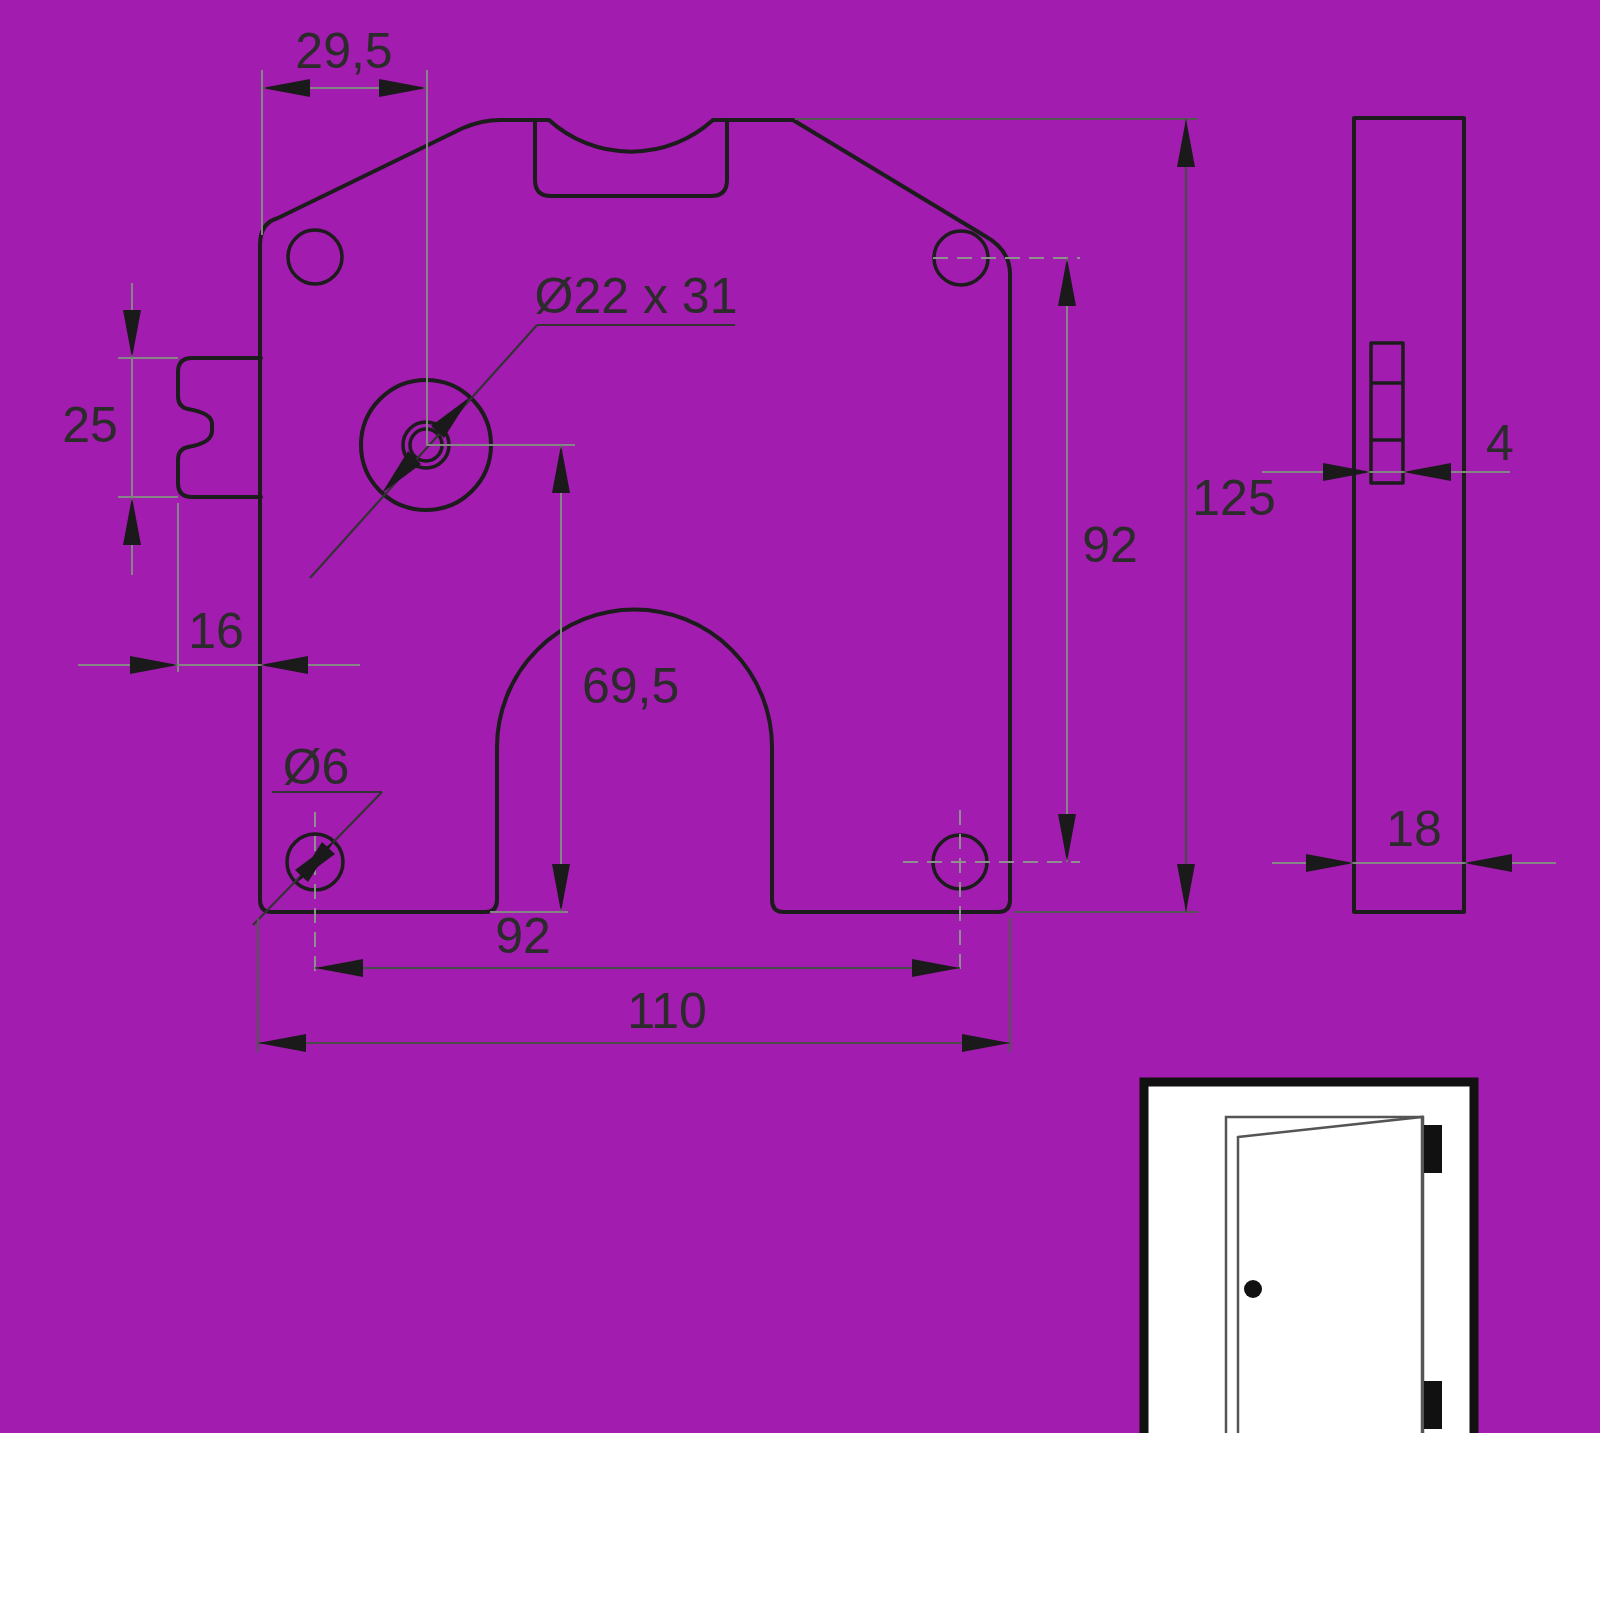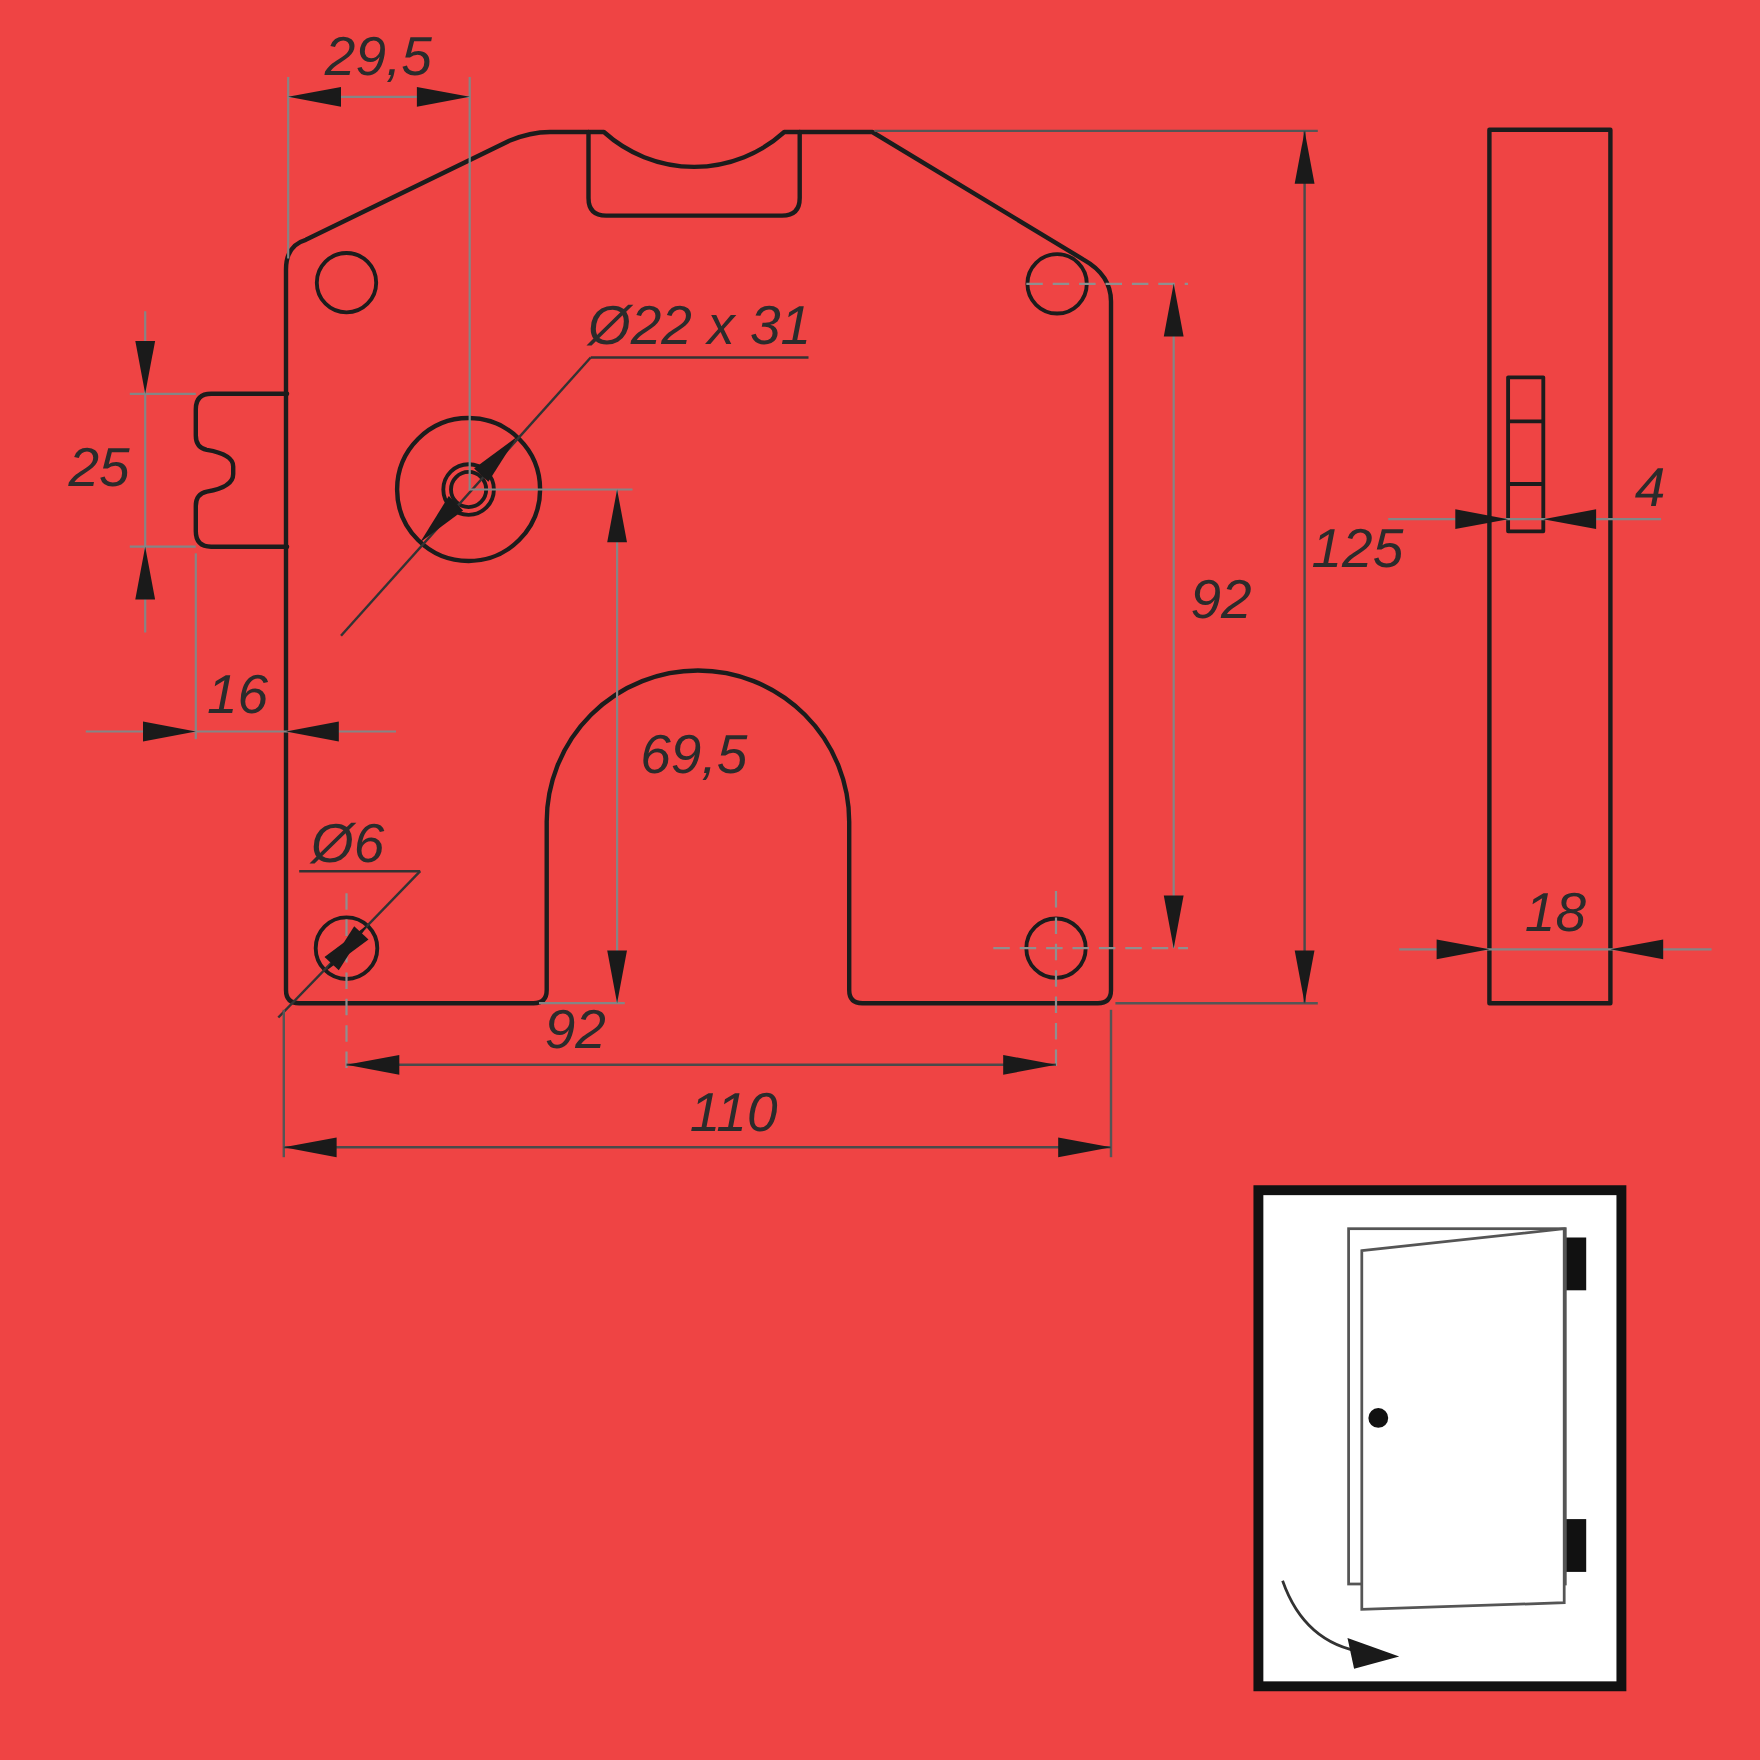--- a/index.html
+++ b/index.html
@@ -1,16 +1,16 @@
 <!DOCTYPE html>
 <html><head>
 <meta charset="utf-8">
 <style>
   html,body{margin:0;padding:0;background:#ffffff;}
-  .canvas{width:1600px;height:1600px;position:relative;background:#ef4444;overflow:hidden;font-style:italic;}
+  .canvas{width:1600px;height:1433px;position:relative;background:#a21caf;overflow:hidden;}
   svg{display:block;}
   .outline{fill:none;stroke:#1c1c1c;stroke-width:4;stroke-linejoin:round;stroke-linecap:round;}
   .outline2{fill:none;stroke:#1c1c1c;stroke-width:3.5;stroke-linejoin:round;}
   .dim{stroke:#858585;stroke-width:2;fill:none;}
   .dimd{stroke:#4a4a4a;stroke-width:2.2;fill:none;}
   .leader{stroke:#333333;stroke-width:2.2;fill:none;}
   .dash{stroke:#8f8f8f;stroke-width:2;fill:none;stroke-dasharray:15 9;}
   .ah{fill:#1a1a1a;stroke:none;}
   .thinline{stroke:#555555;stroke-width:2.2;fill:none;}
   text{font-family:"Liberation Sans",sans-serif;font-size:50px;fill:#2b2b2b;}

